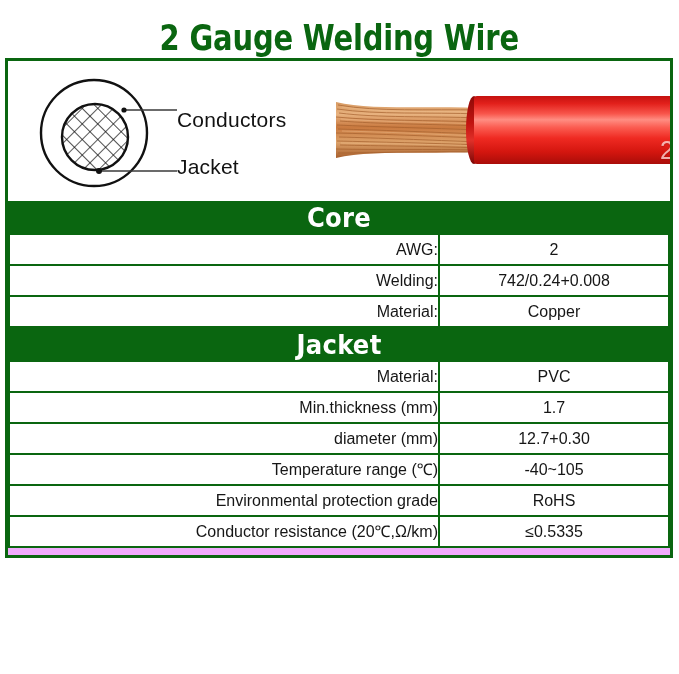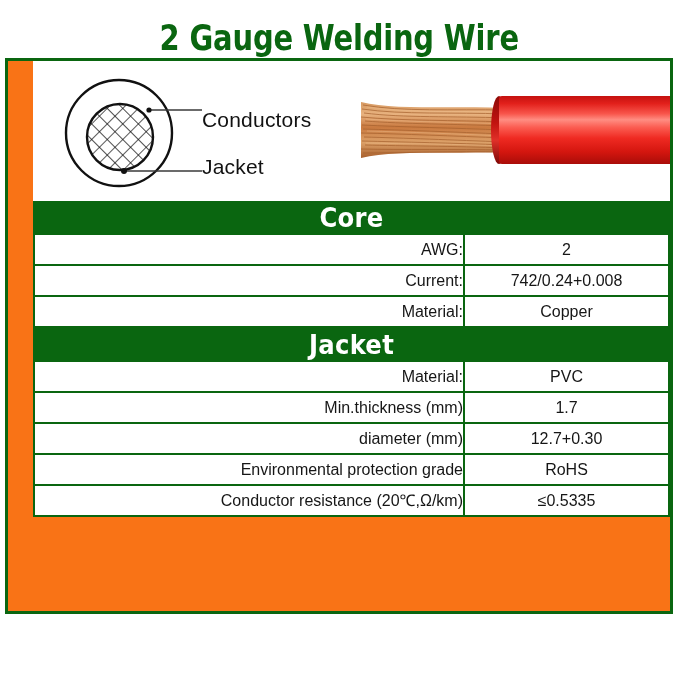--- a/index.html
+++ b/index.html
@@ -32,25 +32,24 @@
     transform: scaleX(0.92);
     transform-origin: center;
     white-space: nowrap;
   }
 
   
   #spec-panel {
     position: relative;
     margin: 0 6px 0 5px;
     border: 3px solid #0a6610;
-    background: #f97316;
+    background: #f0abfc;
     box-sizing: border-box;
-    height: 556px;
+    height: 500px;
     overflow: hidden;
-    padding-left: 25px;
   }
 
   
   #illustration {
     position: relative;
     height: 140px;
     background: #ffffff;
     overflow: hidden;
   }
   #cross-section {
@@ -252,21 +251,21 @@
     <tbody>
 
       <tr class="section-row">
         <th colspan="2">Core</th>
       </tr>
       <tr class="spec-row">
         <td class="cell-label">AWG:</td>
         <td class="cell-value">2</td>
       </tr>
       <tr class="spec-row">
-        <td class="cell-label">Current:</td>
+        <td class="cell-label">Welding:</td>
         <td class="cell-value">742/0.24+0.008</td>
       </tr>
       <tr class="spec-row">
         <td class="cell-label">Material:</td>
         <td class="cell-value">Copper</td>
       </tr>
 
       <tr class="section-row">
         <th colspan="2">Jacket</th>
       </tr>
@@ -277,20 +276,24 @@
       <tr class="spec-row">
         <td class="cell-label">Min.thickness (mm)</td>
         <td class="cell-value">1.7</td>
       </tr>
       <tr class="spec-row">
         <td class="cell-label">diameter (mm)</td>
         <td class="cell-value">12.7+0.30</td>
       </tr>
 
       <tr class="spec-row">
+        <td class="cell-label">Temperature range (℃)</td>
+        <td class="cell-value">-40~105</td>
+      </tr>
+      <tr class="spec-row">
         <td class="cell-label">Environmental protection grade</td>
         <td class="cell-value">RoHS</td>
       </tr>
       <tr class="spec-row">
         <td class="cell-label">Conductor resistance (20℃,Ω/km)</td>
         <td class="cell-value">≤0.5335</td>
       </tr>
 
     </tbody>
   </table>

